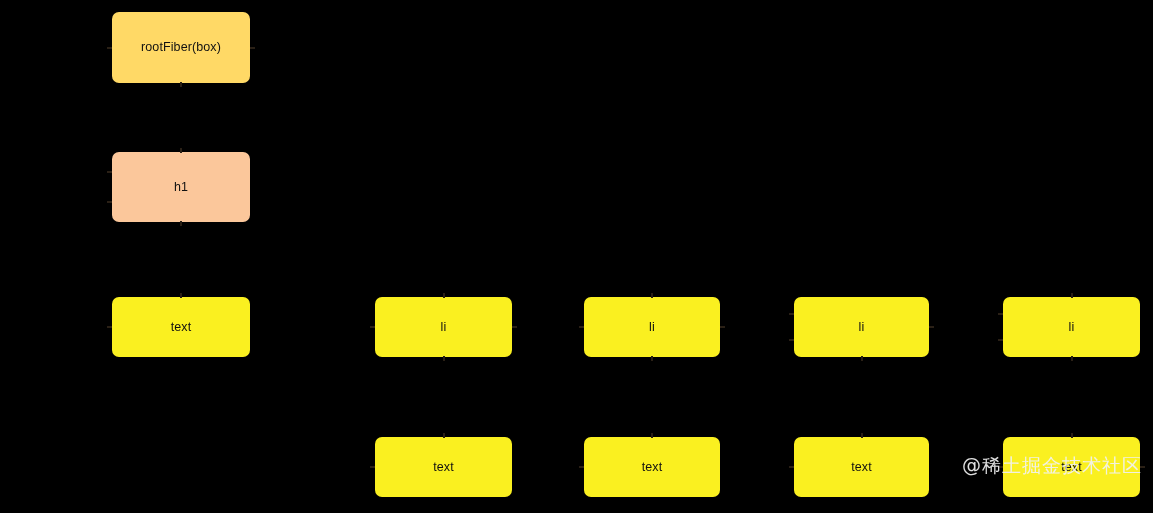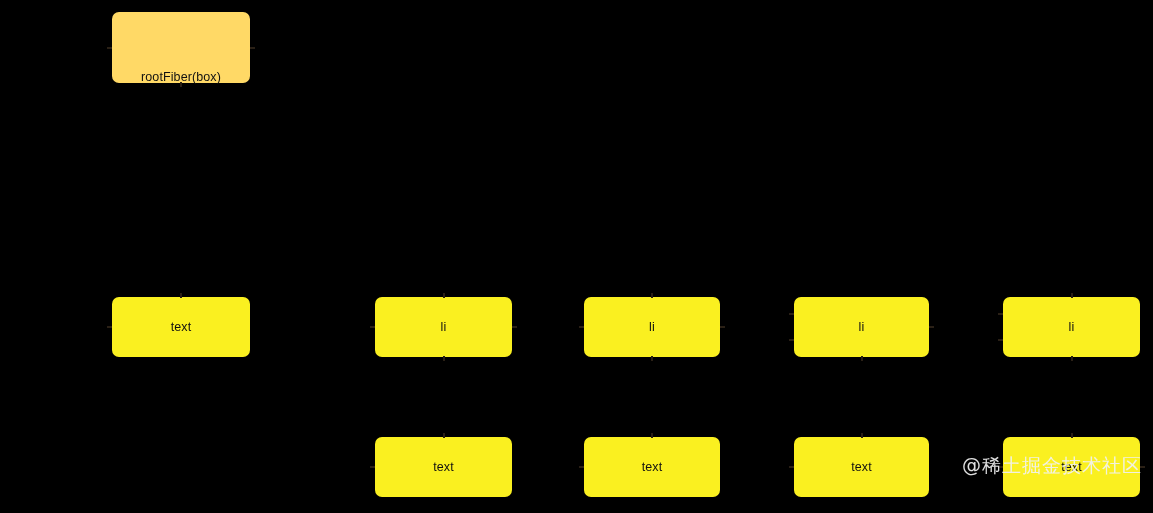--- a/index.html
+++ b/index.html
@@ -80,24 +80,31 @@
     white-space: nowrap;
     z-index: 20;
     user-select: none;
     font-family: "DejaVu Sans", sans-serif;
   }
 </style>
 </head>
 <body>
 
 <div id="canvas">
-    <div class="node" style="left: 112px; top: 12px; width: 138px; height: 71px; background: rgb(255, 217, 102); align-items: flex-end;">
+    <div class="node" style="left: 112px; top: 12px; width: 138px; height: 71px; background: rgb(255, 217, 102);">
       <span>rootFiber(box)</span>
       <i class="anchor left" style="background: rgb(42, 32, 22);"></i>
       <i class="anchor right" style="background: rgb(42, 32, 22);"></i>
+      <i class="anchor bottom" style="background: rgb(42, 32, 22);"></i>
+    </div>
+    <div class="node" style="left: 112px; top: 152px; width: 138px; height: 70px; background: rgb(251, 199, 155);">
+      <span>h1</span>
+      <i class="anchor left lu" style="background: rgb(42, 32, 22);"></i>
+      <i class="anchor left ld" style="background: rgb(42, 32, 22);"></i>
+      <i class="anchor top" style="background: rgb(42, 32, 22);"></i>
       <i class="anchor bottom" style="background: rgb(42, 32, 22);"></i>
     </div>
     <div class="node" style="left: 112px; top: 297px; width: 138px; height: 60px; background: rgb(250, 240, 32);">
       <span>text</span>
       <i class="anchor left" style="background: rgb(42, 32, 22);"></i>
       <i class="anchor top" style="background: rgb(42, 32, 22);"></i>
     </div>
     <div class="node" style="left: 375px; top: 297px; width: 137px; height: 60px; background: rgb(250, 240, 32);">
       <span>li</span>
       <i class="anchor left" style="background: rgb(42, 32, 22);"></i>

